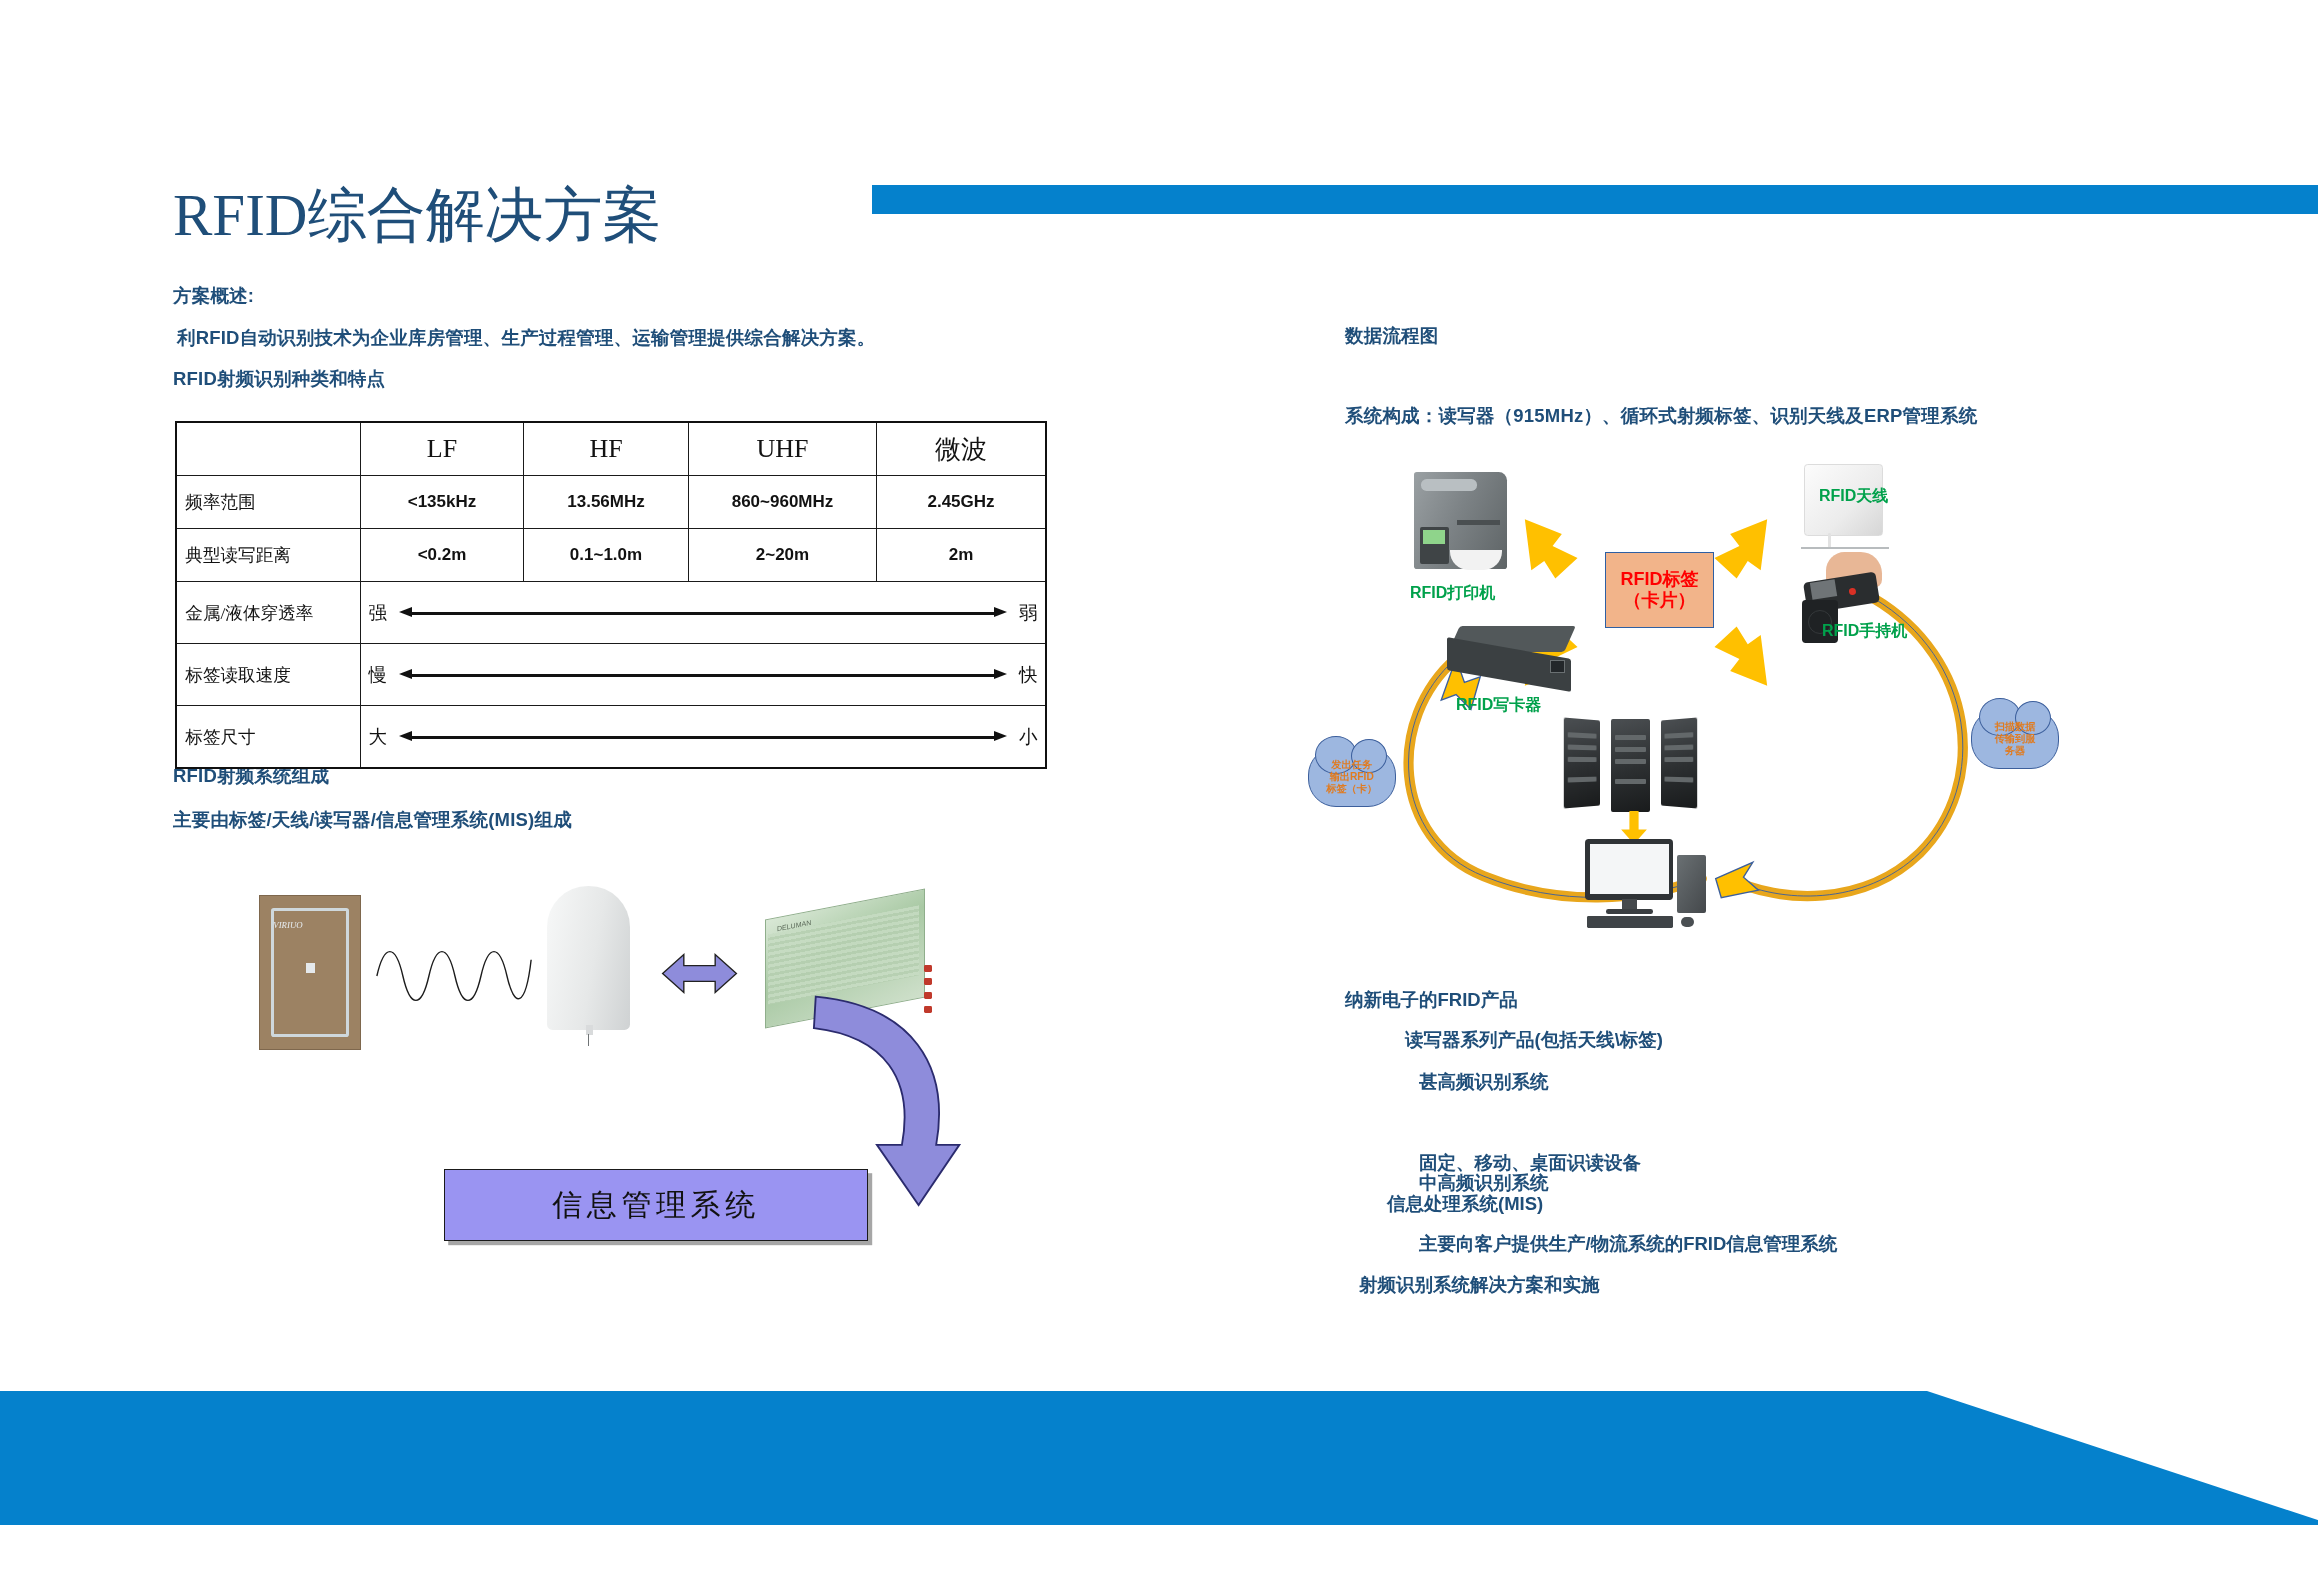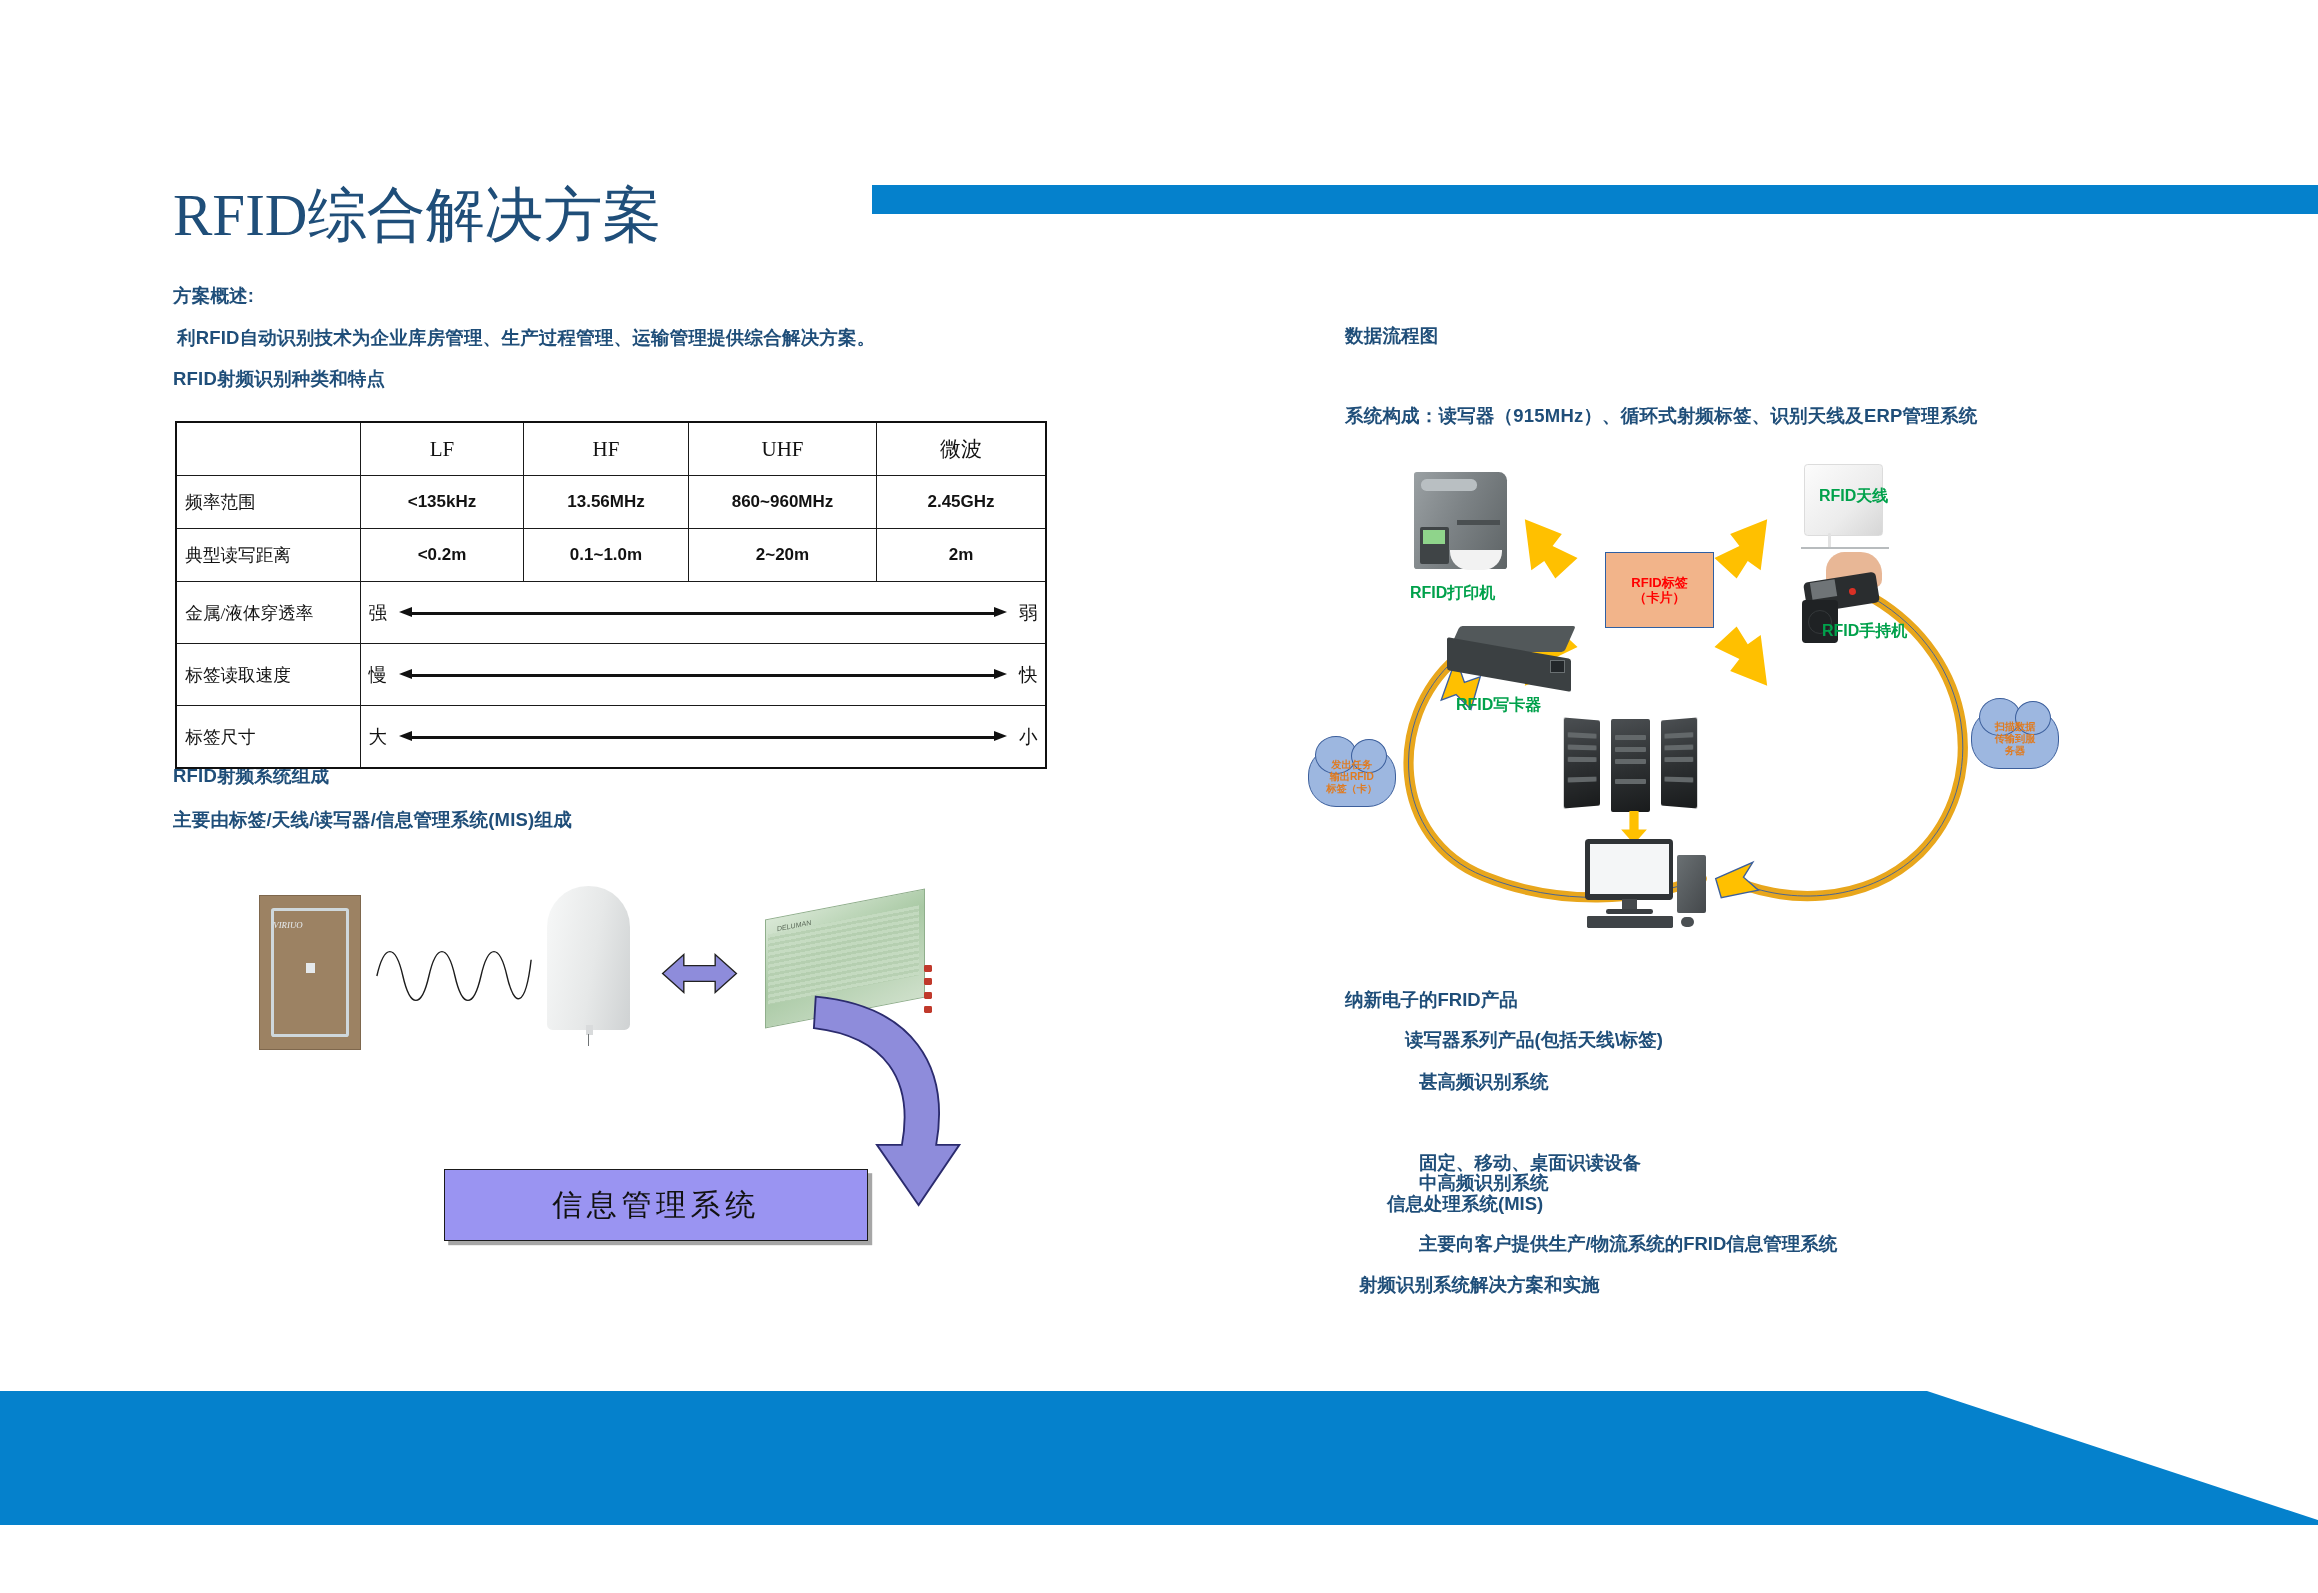--- a/index.html
+++ b/index.html
@@ -42,21 +42,21 @@
   #b7{left:1359px;top:1272px;}
 
   
   #spec-table{position:absolute;left:175px;top:421px;width:872px;border-collapse:collapse;
               table-layout:fixed;background:#fff;border:2.3px solid #101010;}
   #spec-table td{border:1.4px solid #1a1a1a;height:50px;vertical-align:middle;
                  font-size:17px;font-weight:bold;color:#121212;text-align:center;
                  font-family:"Liberation Sans","DejaVu Sans",sans-serif;}
   #spec-table td.rh{text-align:left;padding-left:8.3px;font-weight:normal;
                     font-family:"Liberation Serif","DejaVu Serif",serif;font-size:17.6px;}
-  #spec-table td.hd{font-weight:normal;font-family:"Liberation Serif","DejaVu Serif",serif;font-size:21px;border-radius:21px;}
+  #spec-table td.hd{font-weight:normal;font-family:"Liberation Serif","DejaVu Serif",serif;font-size:26px;border-radius:21px;}
   #spec-table tr.tall td{height:59px;}
   .scale{display:flex;align-items:center;justify-content:space-between;padding:0 6.5px;}
   .scale .lbl{font-weight:normal;font-family:"Liberation Serif","DejaVu Serif",serif;font-size:18.5px;}
   .scale .bar{flex:1;margin:0 12px;position:relative;height:12px;}
   .scale .bar:before{content:"";position:absolute;left:12px;right:12px;top:5.1px;height:3.2px;background:#111;}
   .scale .bar:after,.scale .bar i{content:"";position:absolute;top:0.9px;width:0;height:0;
         border-top:5.1px solid transparent;border-bottom:5.1px solid transparent;}
   .scale .bar:after{right:0;border-left:13px solid #111;}
   .scale .bar i{left:0;border-right:13px solid #111;}
 
@@ -120,21 +120,21 @@
         transform:skewX(-24deg);border-radius:2.8px;}
   #writer .front{position:absolute;left:0;top:22px;width:124px;height:33px;background:#3b4042;
         transform:skewY(10deg);border-radius:2.3px;}
   #writer .usb{position:absolute;left:103px;top:34px;width:13px;height:11px;background:#23272a;
         border:1.4px solid #6a7072;}
 
   
   #tag-box{position:absolute;left:288px;top:93px;width:107px;height:74px;
         background:#f2b48a;border:1.9px solid #2e5fa3;
         display:flex;flex-direction:column;align-items:center;justify-content:center;}
-  #tag-box span{color:#ff0000;font-weight:bold;font-size:13px;line-height:1.18;}
+  #tag-box span{color:#ff0000;font-weight:bold;font-size:18px;line-height:1.18;}
 
   
   #r-ant{position:absolute;left:487px;top:4.6px;width:83px;height:88px;}
   #r-ant .plate{position:absolute;left:0;top:0;width:77px;height:70px;
         background:linear-gradient(135deg,#fcfcfc 0%,#ececec 60%,#d6d6d6 100%);
         border-radius:3.7px;border:0.5px solid #dcdcdc;}
   #r-ant .cord{position:absolute;left:24px;top:69px;width:2.8px;height:16px;background:#e2e2e2;
         border-radius:1.4px;}
   #r-ant .rail{position:absolute;left:-2.8px;top:83px;width:88px;height:2.3px;background:#b8bcbe;}
 

